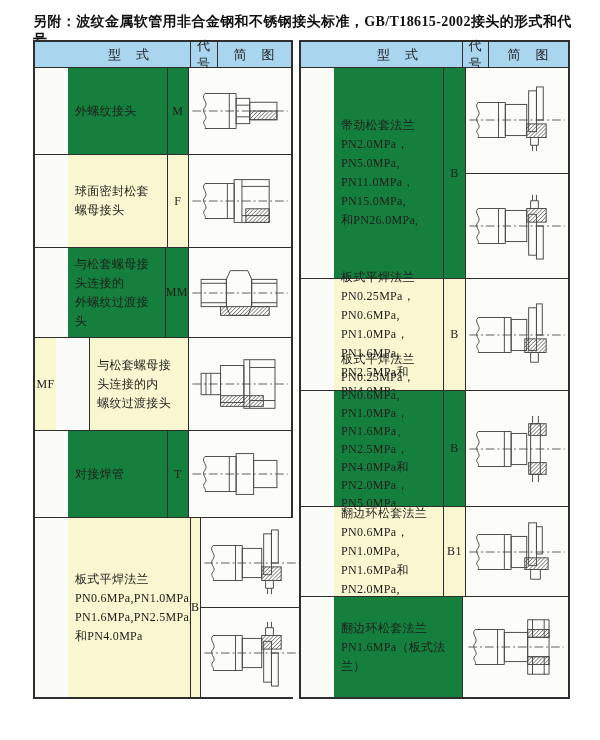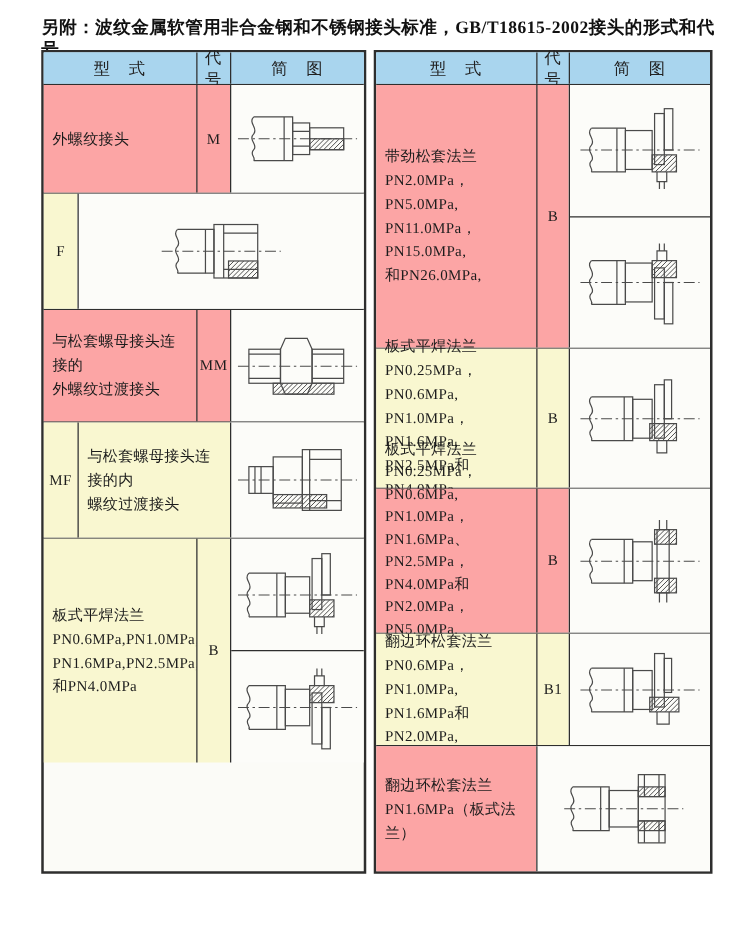--- a/index.html
+++ b/index.html
@@ -11,24 +11,24 @@
   .title{
     position:absolute;left:33px;top:13px;width:545px;
     font-size:14px;letter-spacing:.4px;font-weight:600;color:#111;
   }
   .tables{position:absolute;left:33px;top:40px;display:flex;gap:6px;}
   .tbl{border:2px solid #2e2e2e;background:#fbfbf7;}
   .tbl.left{width:256px;}
   .tbl.right{width:267px;}
   .row{display:flex;border-top:1px solid #2e2e2e;}
   .row:first-child{border-top:none;}
-  .cell{border-left:1px solid #2e2e2e;box-sizing:border-box;background:#fca5a5;}
+  .cell{border-left:1px solid #2e2e2e;box-sizing:border-box;background:#15803d;}
   .cell:first-child{border-left:none;}
   .cell.type{display:flex;align-items:center;padding:2px 7px;
-    font-size:12px;line-height:19px;letter-spacing:.3px;white-space:pre-line;}
+    font-size:12px;line-height:19px;letter-spacing:.3px;white-space:pre-line;margin-left:33px;}
   .tbl.left .cell.type{width:122px;}
   .tbl.left .cell.code{width:27px;}
   .tbl.right .cell.type{width:128px;}
   .tbl.right .cell.code{width:26px;}
   .cell.code{display:flex;align-items:center;justify-content:center;
     font-size:12px;letter-spacing:.5px;text-align:center;}
   .cell.diagram{flex:1;display:flex;flex-direction:column;background:#fcfcf9;padding:0;}
   .dhalf{flex:1;display:flex;align-items:center;justify-content:center;overflow:hidden;}
   .dhalf + .dhalf{border-top:1px solid #2e2e2e;}
   .row.head{height:25px;background:#a9d5ee;}
@@ -83,20 +83,21 @@
                 <line x1="90.5" y1="36" x2="81.5" y2="45" class="hx"></line>
                 <line x1="94.5" y1="36" x2="85.5" y2="45" class="hx"></line>
                 <line x1="98.5" y1="36" x2="89.5" y2="45" class="hx"></line>
               </g>
             </svg>
       </div>
         </div>
     </div>
 
     <div class="row hl" style="height:92px">
+      <div class="cell type">球面密封松套螺母接头</div>
       <div class="cell code">F</div>
       <div class="cell diagram">
           <div class="dhalf">
         <svg class="fit" viewBox="0 0 104 72">
               <line x1="3" y1="36" x2="101" y2="36" class="axis" stroke-dasharray="9 3 2 3"></line>
               <path d="M16 18 H46 V54 H16"></path>
               <path d="M16 18 C11 23 20 27 16 32 C11 37 20 41 16 45 C12 49 18 51 16 54"></path>
               <path d="M39 18 V54"></path>
               <rect x="46" y="14" width="36" height="44"></rect>
               <path d="M54 14 V58"></path>
@@ -198,20 +199,36 @@
                 <line x1="72.5" y1="48" x2="61.5" y2="59" class="hx"></line>
                 <line x1="76.5" y1="48" x2="65.5" y2="59" class="hx"></line>
                 <line x1="80.5" y1="48" x2="69.5" y2="59" class="hx"></line>
                 <line x1="84.5" y1="48" x2="73.5" y2="59" class="hx"></line>
               </g>
             </svg>
       </div>
         </div>
     </div>
 
+    <div class="row" style="height:86px">
+      <div class="cell type">对接焊管</div>
+      <div class="cell code">T</div>
+      <div class="cell diagram">
+          <div class="dhalf">
+        <svg class="fit" viewBox="0 0 104 72">
+              <line x1="3" y1="36" x2="101" y2="36" class="axis" stroke-dasharray="9 3 2 3"></line>
+              <path d="M16 18 H48 V54 H16"></path>
+              <path d="M16 18 C11 23 20 27 16 32 C11 37 20 41 16 45 C12 49 18 51 16 54"></path>
+              <path d="M41 18 V54"></path>
+              <rect x="48" y="15" width="18" height="42"></rect>
+              <rect x="66" y="22" width="24" height="28"></rect>
+            </svg>
+      </div>
+        </div>
+    </div>
 
     <div class="row hl" style="height:179px">
       <div class="cell type">板式平焊法兰
 PN0.6MPa,PN1.0MPa,
 PN1.6MPa,PN2.5MPa,
 和PN4.0MPa</div>
       <div class="cell code">B</div>
       <div class="cell diagram">
         <div class="dhalf">
           <svg class="fit" viewBox="0 0 104 72">

